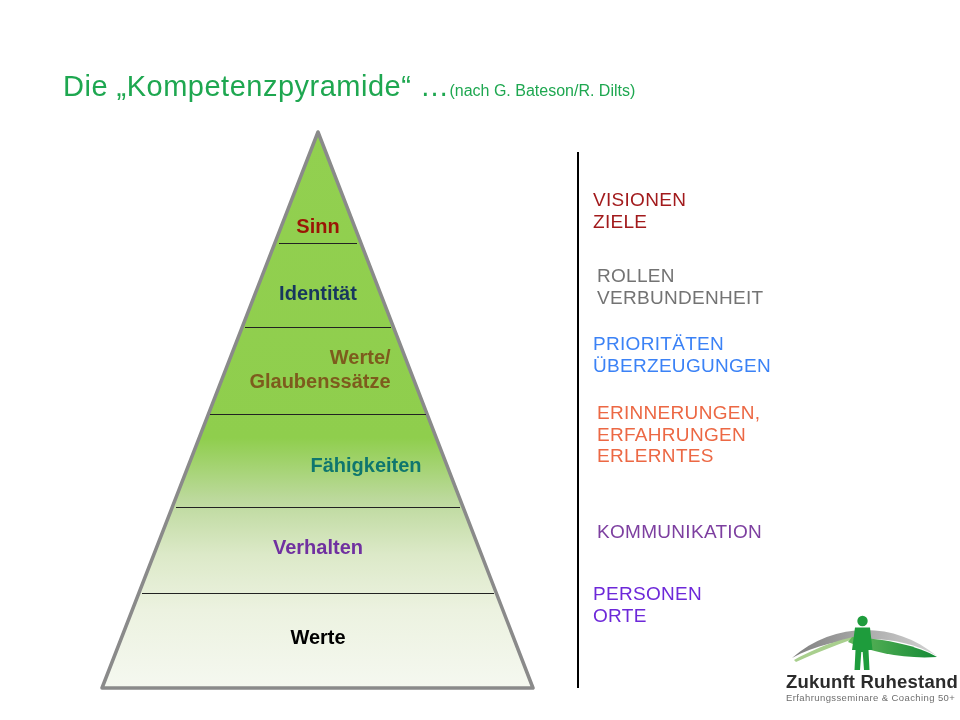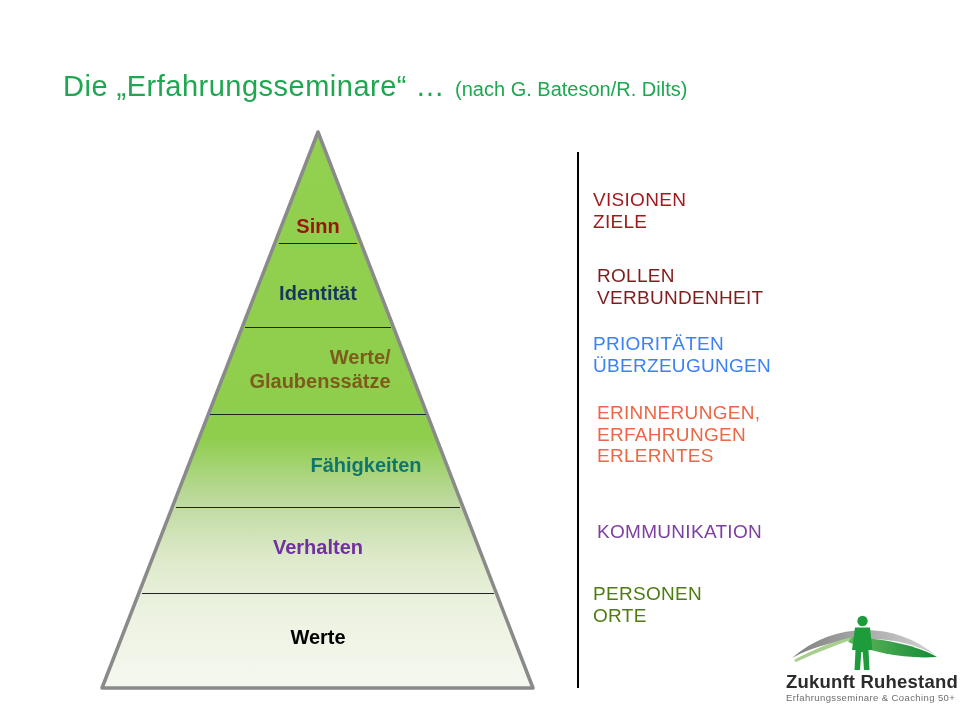--- a/index.html
+++ b/index.html
@@ -2,57 +2,57 @@
 <html><head>
 <meta charset="utf-8">
 <style>
   html,body{margin:0;padding:0;}
   body{font-family:"Liberation Sans", sans-serif;background:#fff;}
   .slide{position:relative;width:960px;height:720px;background:#ffffff;overflow:hidden;}
 
   
   .title{position:absolute;left:63px;top:70px;white-space:nowrap;color:#1EA750;}
   .title .main{font-size:29px;letter-spacing:0.5px;}
-  .title .attr{font-size:20px;margin-left:10px;}
+  .title .attr{font-size:16px;}
 
   
   .pyr-svg{position:absolute;left:0;top:0;width:960px;height:720px;}
 
   
   .plabel{position:absolute;transform:translate(-50%,-50%);font-weight:bold;font-size:20px;white-space:nowrap;text-align:right;line-height:24px;}
   .pl-sinn{left:318px;top:226px;color:#9A1505;}
   .pl-identitaet{left:318px;top:293px;color:#17375E;}
   .pl-werte{left:320px;top:369px;color:#7D5B1D;}
   .pl-faehigkeiten{left:318px;top:465px;color:#0f766e;margin-left:48px;}
   .pl-verhalten{left:318px;top:547px;color:#7030A0;}
   .pl-umwelt{left:318px;top:637px;color:#000000;}
 
   
   .vline{position:absolute;left:577px;top:152px;width:2px;height:536px;background:#000;}
   .ann{position:absolute;font-size:19px;line-height:21.5px;white-space:nowrap;letter-spacing:0.3px;}
   .an-visionen{left:593px;top:189px;color:#A21A1C;}
-  .an-rollen{left:597px;top:265px;color:#7f1d1d;}
+  .an-rollen{left:597px;top:265px;color:#737373;}
   .an-prioritaeten{left:593px;top:333px;color:#3b82f6;}
   .an-erinnerungen{left:597px;top:402px;color:#EC6844;}
   .an-kommunikation{left:597px;top:521px;color:#7D3FA0;}
-  .an-personen{left:593px;top:583px;color:#4d7c0f;}
+  .an-personen{left:593px;top:583px;color:#6d28d9;}
 
   
   .logo{position:absolute;left:786px;top:610px;width:156px;height:96px;text-align:center;}
   .logo svg{display:block;margin:0 auto;}
   .logo .lname{font-size:18.5px;font-weight:bold;color:#2B2B2B;letter-spacing:0.2px;line-height:19px;white-space:nowrap;}
   .logo .ltag{font-size:9.5px;color:#6E6E6E;letter-spacing:0.4px;line-height:11px;white-space:nowrap;margin-top:1px;}
 </style>
 </head>
 <body>
 
 <div class="slide">
 
   <div class="title">
-    <span class="main">Die „Erfahrungsseminare“ …</span><span class="attr">(nach G. Bateson/R. Dilts)</span>
+    <span class="main">Die „Kompetenzpyramide“ …</span><span class="attr">(nach G. Bateson/R. Dilts)</span>
   </div>
 
   <svg class="pyr-svg" viewBox="0 0 960 720" xmlns="http://www.w3.org/2000/svg">
     <defs>
       <linearGradient id="pyrGrad" gradientUnits="userSpaceOnUse" x1="318" y1="132" x2="318" y2="688">
         <stop offset="0" stop-color="#92D050"></stop>
         <stop offset="0.55" stop-color="#8FCE4D"></stop>
         <stop offset="0.66" stop-color="#BCD99C"></stop>
         <stop offset="0.76" stop-color="#DCE9C8"></stop>
         <stop offset="0.86" stop-color="#ECF2E0"></stop>

